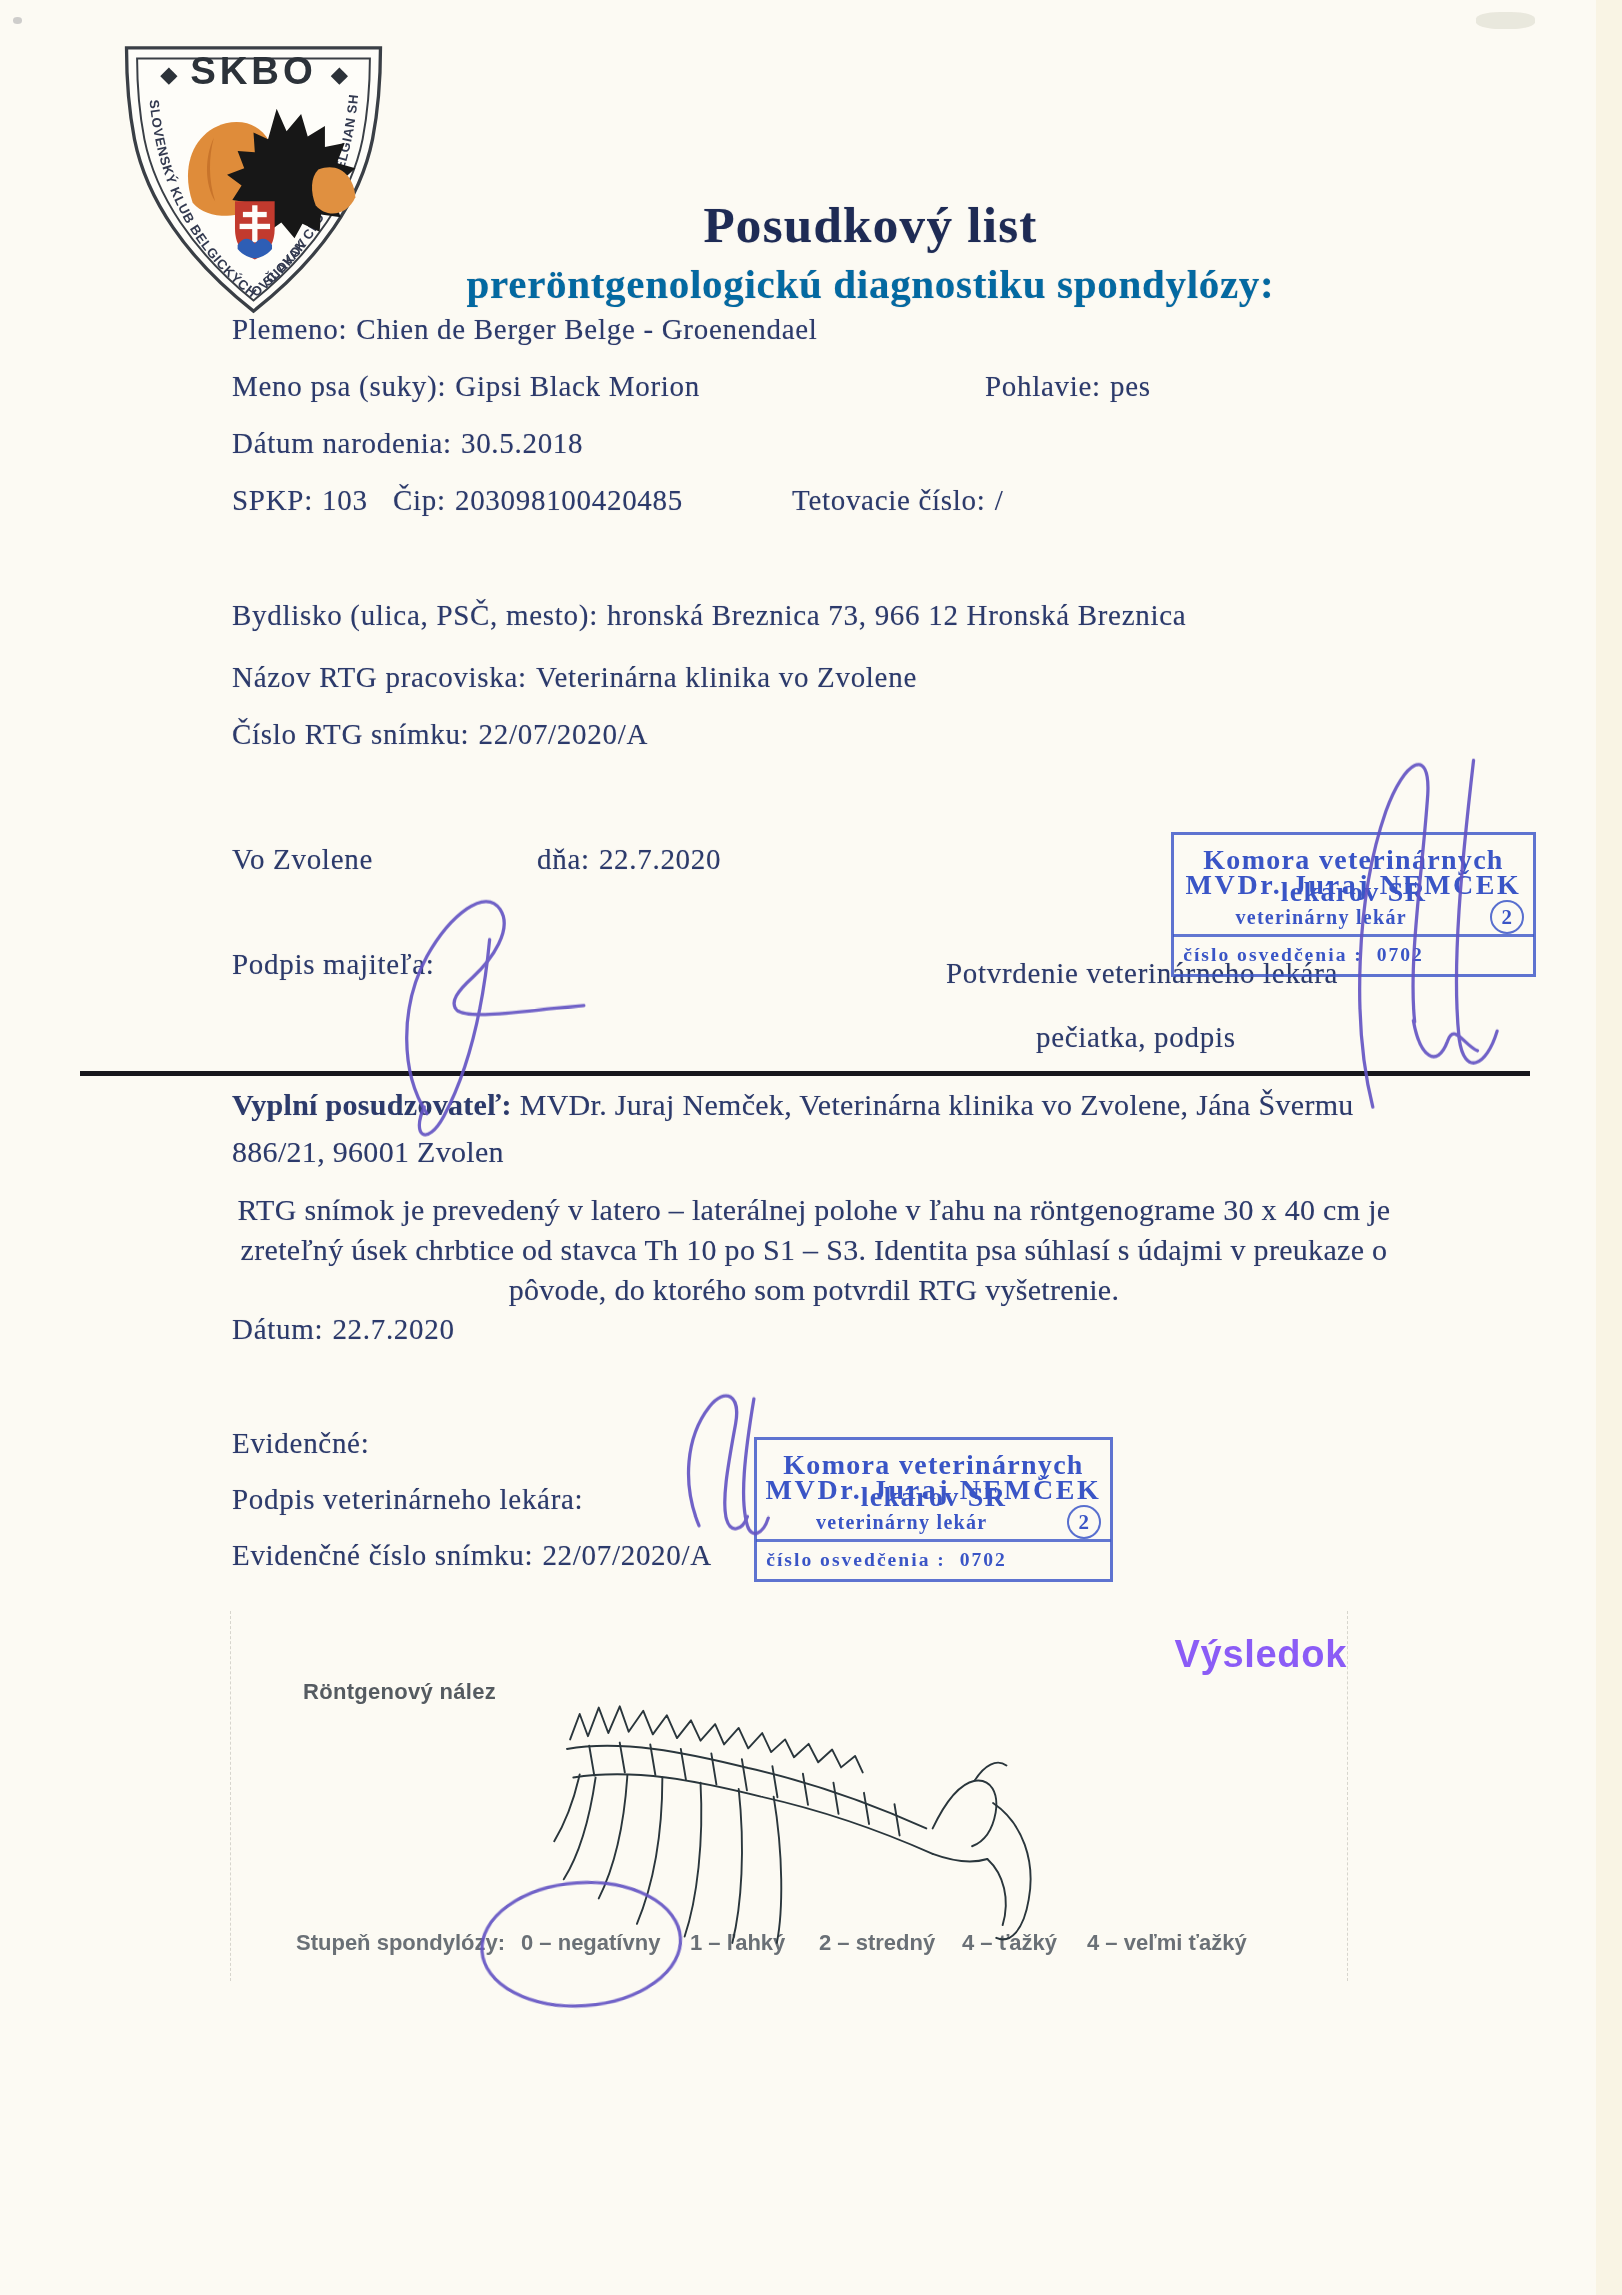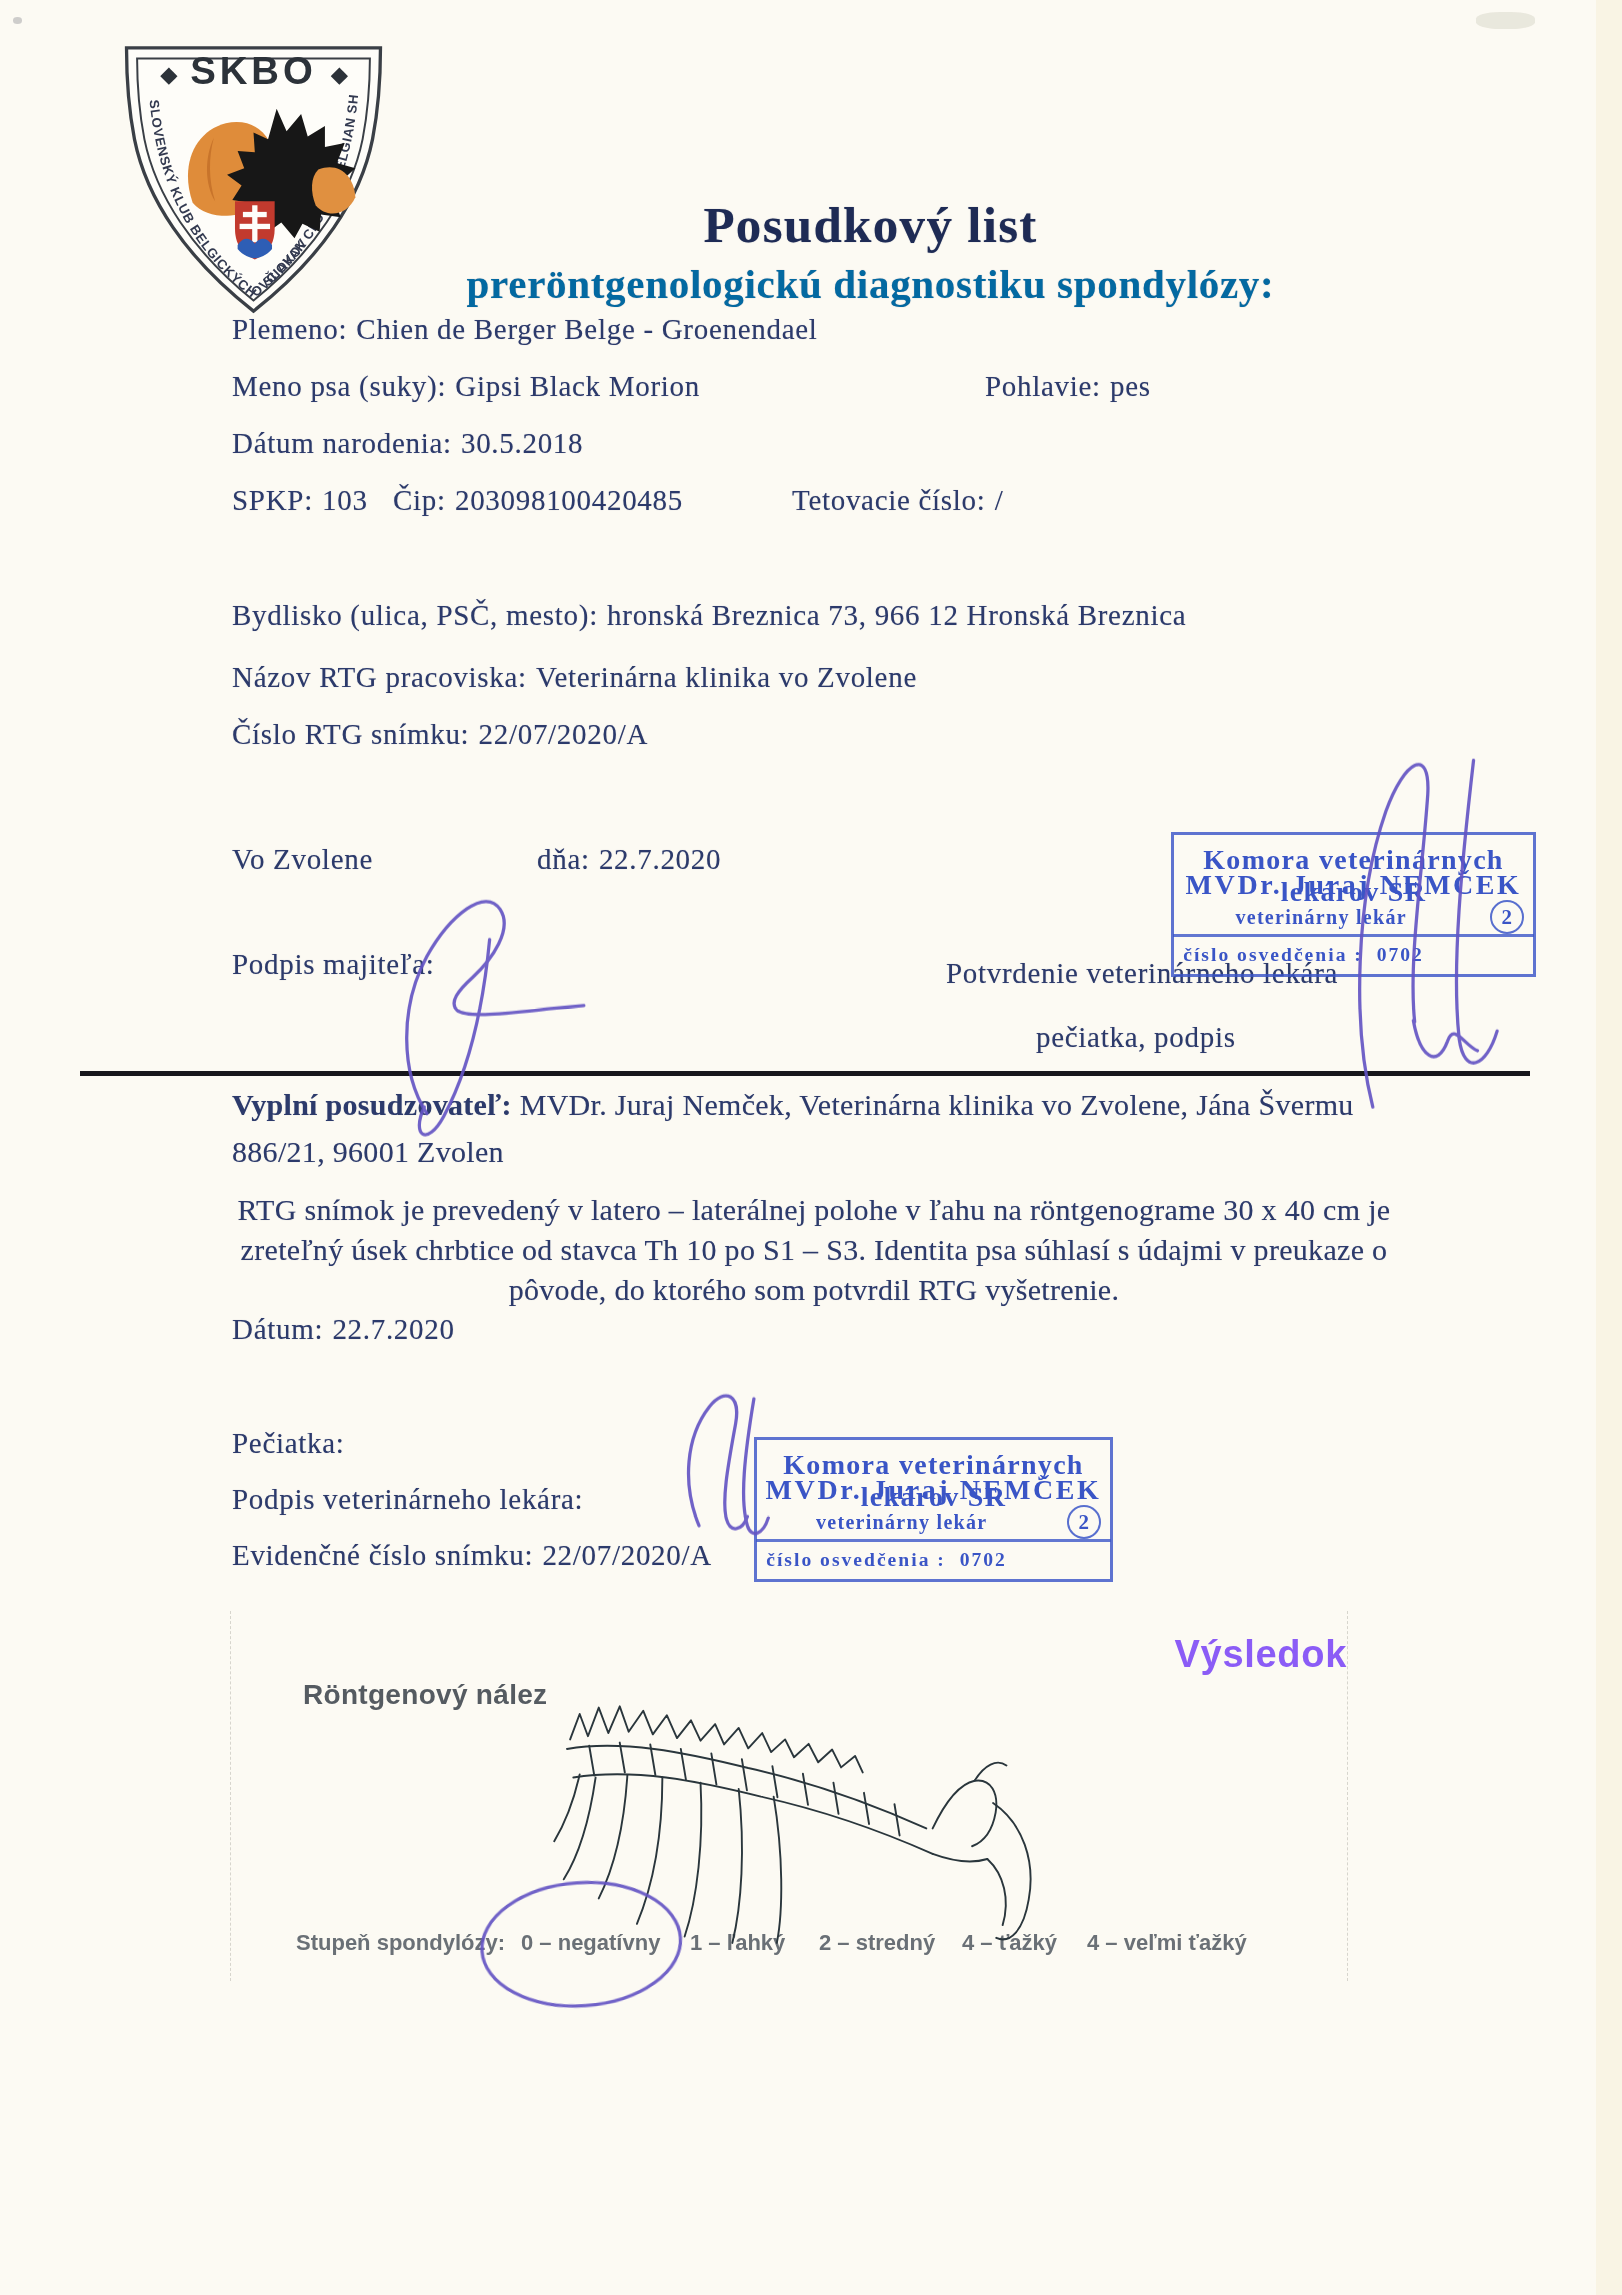--- a/index.html
+++ b/index.html
@@ -29,21 +29,21 @@
   .st-badge{position:absolute;right:9.2px;top:65px;width:30px;height:30px;border:2px solid rgba(59,86,200,.85);
             border-radius:50%;text-align:center;line-height:30px;font-size:21px;font-weight:bold;}
   .st-rule{position:absolute;left:-1.3px;top:99px;width:calc(100% + 2.6px);height:2.6px;background:rgba(59,86,200,.8);}
   .st-cert{position:absolute;left:9.2px;top:109px;font-size:19.6px;font-weight:bold;letter-spacing:2px;white-space:nowrap;}
   
   .rbox{position:absolute;left:230px;top:1611px;width:1116px;height:370px;
         border-left:1.3px dashed #d7d5cd;border-right:1.3px dashed #d7d5cd;}
   .sans{font-family:"Liberation Sans",sans-serif;}
   .r-head{position:absolute;left:0;top:22px;width:100%;text-align:right;font-size:38px;font-weight:bold;
           color:#8b5cf6;letter-spacing:0.7px;}
-  .r-find{position:absolute;left:72px;top:68px;font-size:28px;font-weight:bold;color:#555b61;letter-spacing:0.3px;}
+  .r-find{position:absolute;left:72px;top:68px;font-size:22px;font-weight:bold;color:#555b61;letter-spacing:0.3px;}
   .r-opt{position:absolute;font-size:22px;color:#6a7076;font-weight:bold;white-space:nowrap;top:319px;}
   .overlay{position:absolute;left:0;top:0;width:1623px;height:2295px;pointer-events:none;}
 </style>
 </head>
 <body>
 
 <div class="page">
 
   <div class="edge-strip"></div>
   <div class="speck" style="left:1476px;top:11.8px;width:59px;height:17px;background:rgba(150,150,120,.18);border-radius:40%;"></div>
@@ -106,21 +106,21 @@
     <div class="st-rule"></div>
     <div class="st-cert"><span>číslo osvedčenia :</span>&nbsp;&nbsp;<span>0702</span></div>
   </div>
 
   <div class="divider"></div>
 
   <div class="para" style="left:232px;top:1081px;width:1178px;"><span class="b">Vyplní posudzovateľ:</span><span> MVDr. Juraj Nemček, Veterinárna klinika vo Zvolene, Jána Švermu 886/21, 96001 Zvolen</span></div>
   <div class="para para2" style="left:222px;top:1190px;width:1184px;">RTG snímok je prevedený v latero – laterálnej polohe v ľahu na röntgenograme 30 x 40 cm je zreteľný úsek chrbtice od stavca Th 10 po S1 – S3. Identita psa súhlasí s údajmi v preukaze o pôvode, do ktorého som potvrdil RTG vyšetrenie.</div>
 
   <div class="ln" style="left:232px;top:1313px;"><span class="lab">Dátum:</span><span>22.7.2020</span></div>
-  <div class="ln" style="left:232px;top:1427px;">Pečiatka:</div>
+  <div class="ln" style="left:232px;top:1427px;">Evidenčné:</div>
   <div class="ln" style="left:232px;top:1483px;">Podpis veterinárneho lekára:</div>
   <div class="ln" style="left:232px;top:1539px;"><span class="lab">Evidenčné číslo snímku:</span><span>22/07/2020/A</span></div>
 
   <div class="stamp" style="left:754px;top:1437px;width:353px;height:139px;">
     <div class="st-org">Komora veterinárnych lekárov SR</div>
     <div class="st-name">MVDr. Juraj NEMČEK</div>
     <div class="st-title">veterinárny lekár</div>
     <div class="st-badge">2</div>
     <div class="st-rule"></div>
     <div class="st-cert"><span>číslo osvedčenia :</span>&nbsp;&nbsp;<span>0702</span></div>

